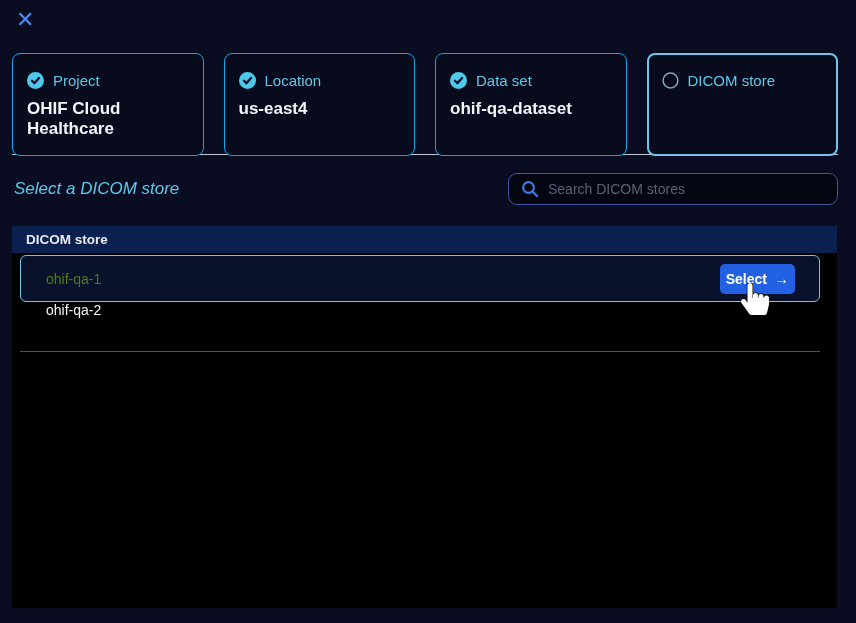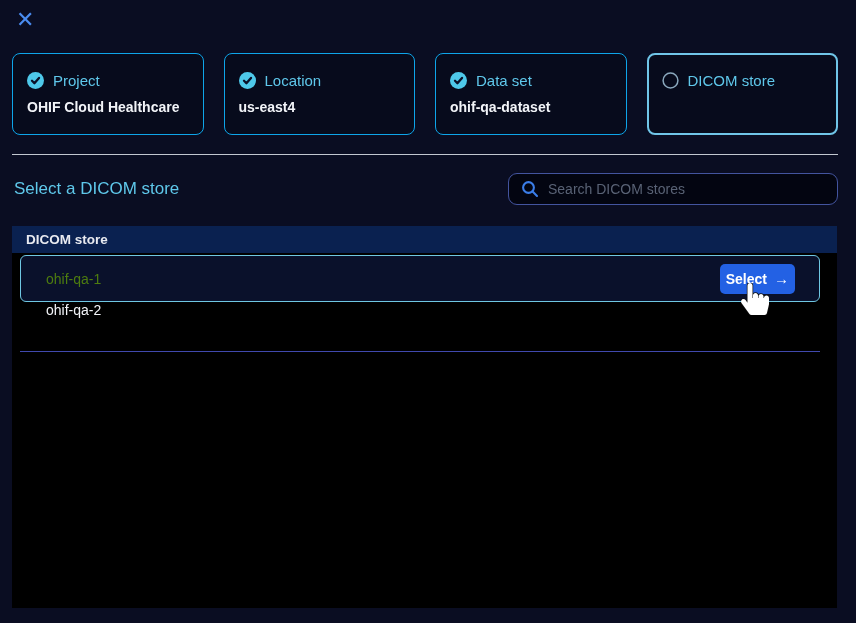--- a/index.html
+++ b/index.html
@@ -26,30 +26,30 @@
     display: grid; grid-template-columns: repeat(4, 1fr); gap: 20px;
     margin: 20px 18px 0 12px; height: 82px;
   }
   .step-card {
     background: #070b1c; border: 1px solid #0ea5e9; border-radius: 8px;
     padding: 16px 14px; cursor: pointer;
   }
   .step-card.active { border: 2px solid #70c5e8; padding: 15px 13px; }
   .step-label-row { display: flex; align-items: center; gap: 9px; height: 20px; }
   .step-label { color: #5fc8eb; font-size: 15px; font-weight: 500; }
-  .step-value { color: #f2f4f8; font-size: 14px; font-weight: 600; margin-top: 9px; }
+  .step-value { color: #f2f4f8; font-size: 17px; font-weight: 600; margin-top: 9px; }
   .icon-svg { display: block; flex: 0 0 auto; }
   
   .divider { border: none; border-top: 1px solid #c2c7d0; margin: 19px 18px 0 12px; }
   
   .section-bar {
     display: flex; justify-content: space-between; align-items: center;
     margin: 18px 18px 0 14px; height: 32px;
   }
-  .section-heading { color: #5fc8eb; font-size: 17px; font-weight: 500; }
+  .section-heading { color: #5fc8eb; font-size: 17px; font-weight: 500; font-style: italic; }
   .search-box {
     display: flex; align-items: center; gap: 9px;
     width: 330px; height: 32px; padding: 0 10px 0 12px;
     background: #030511; border: 1px solid #43549f; border-radius: 9px;
   }
   .search-input {
     flex: 1; background: transparent; border: none; outline: none;
     color: #cfd4de; font-size: 14px; font-family: "Liberation Sans", sans-serif;
   }
   .search-input::placeholder { color: #596275; }

